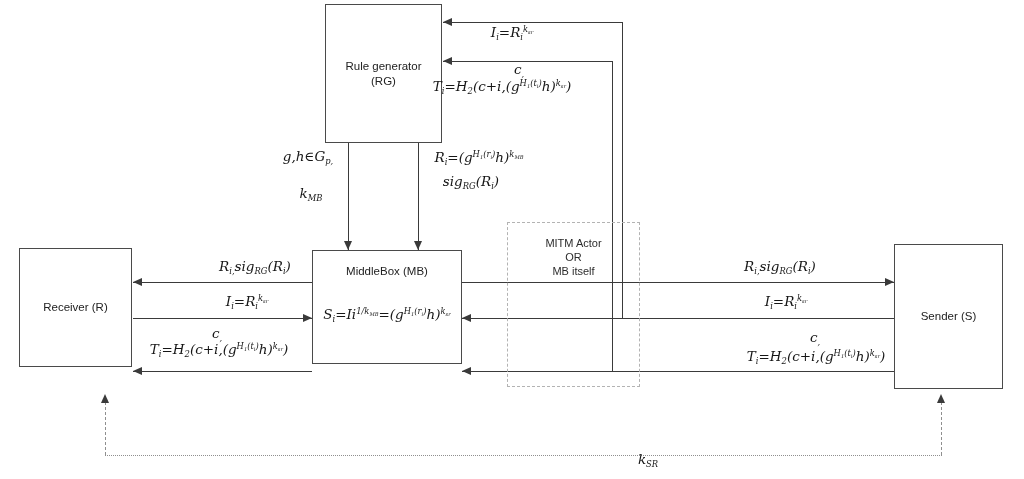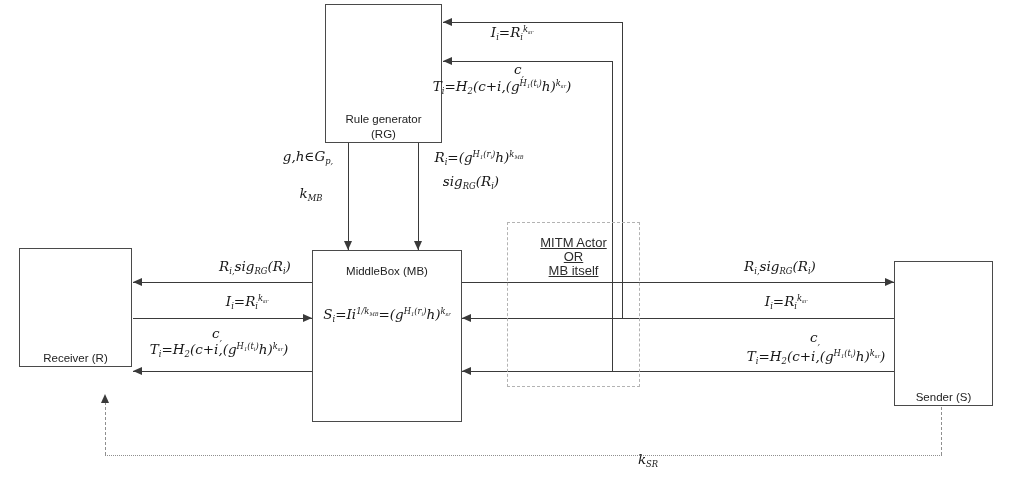--- a/index.html
+++ b/index.html
@@ -8,27 +8,27 @@
   }
   html,body{margin:0;padding:0;background:var(--bg);}
   .canvas{
     position:relative;width:1024px;height:479px;background:var(--bg);
     font-family:"Liberation Sans",sans-serif;overflow:hidden;
   }
   .box{
     position:absolute;border:1.5px solid var(--boxline);background:var(--bg);
     box-sizing:border-box;
   }
-  .vcenter{display:flex;align-items:flex-end;justify-content:center;}
+  .vcenter{display:flex;align-items:center;justify-content:center;}
   .box-label{
     font-family:"Liberation Sans",sans-serif;font-size:11.5px;line-height:15px;
     color:#222;text-align:center;
   }
   .mitm{background:transparent;border:1.2px dashed var(--mitmline);}
-  .mitm .box-label{padding-top:13px;font-size:13px;line-height:14px;color:#2c2c2c;text-decoration:underline;}
+  .mitm .box-label{padding-top:13px;font-size:11px;line-height:14px;color:#2c2c2c;}
   .mb-title{position:absolute;top:13px;left:0;width:100%;text-align:center;}
   .mb-formula{
     position:absolute;top:56px;left:50%;transform:translateX(-50%);
     font-size:13px;
   }
   .math{
     position:absolute;transform:translateX(-50%);
     font-family:"DejaVu Serif",serif;font-style:italic;font-size:13.5px;
     color:var(--text);white-space:nowrap;line-height:1.15;
   }
@@ -82,30 +82,30 @@
   <div class="arr up" style="left:937px;top:394px"></div>
   <div class="dashh" style="left:105px;top:455px;width:837px"></div>
 
   <div class="box vcenter" style="left:325px;top:4px;width:117px;height:139px">
     <div class="box-label">
       <span>Rule generator</span><br>
       <span>(RG)</span>
     </div>
   </div>
 
-  <div class="box" style="left:312px;top:250px;width:150px;height:172px">
+  <div class="box" style="left:312px;top:250px;width:150px;height:114px">
     <div class="box-label mb-title">MiddleBox (MB)</div>
     <div class="math mb-formula">S<sub>i</sub>=Ii<sup>1/k<sub>MB</sub></sup>=(g<sup>H<sub>1</sub>(r<sub>i</sub>)</sup>h)<sup>k<sub>sr</sub></sup></div>
   </div>
 
   <div class="box vcenter" style="left:19px;top:248px;width:113px;height:119px">
     <div class="box-label">Receiver (R)</div>
   </div>
 
-  <div class="box vcenter" style="left:894px;top:261px;width:99px;height:145px">
+  <div class="box vcenter" style="left:894px;top:244px;width:109px;height:145px">
     <div class="box-label">Sender (S)</div>
   </div>
 
   <div class="box mitm" style="left:507px;top:222px;width:133px;height:165px">
     <div class="box-label">
       <span>MITM Actor</span><br>
       <span>OR</span><br>
       <span>MB itself</span>
     </div>
   </div>

